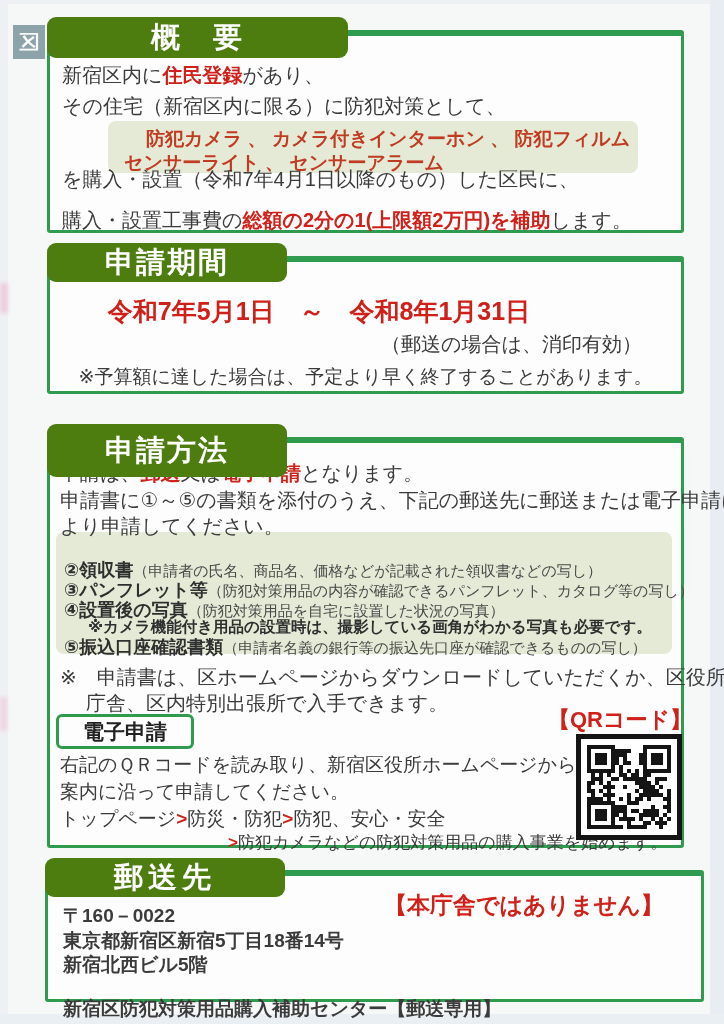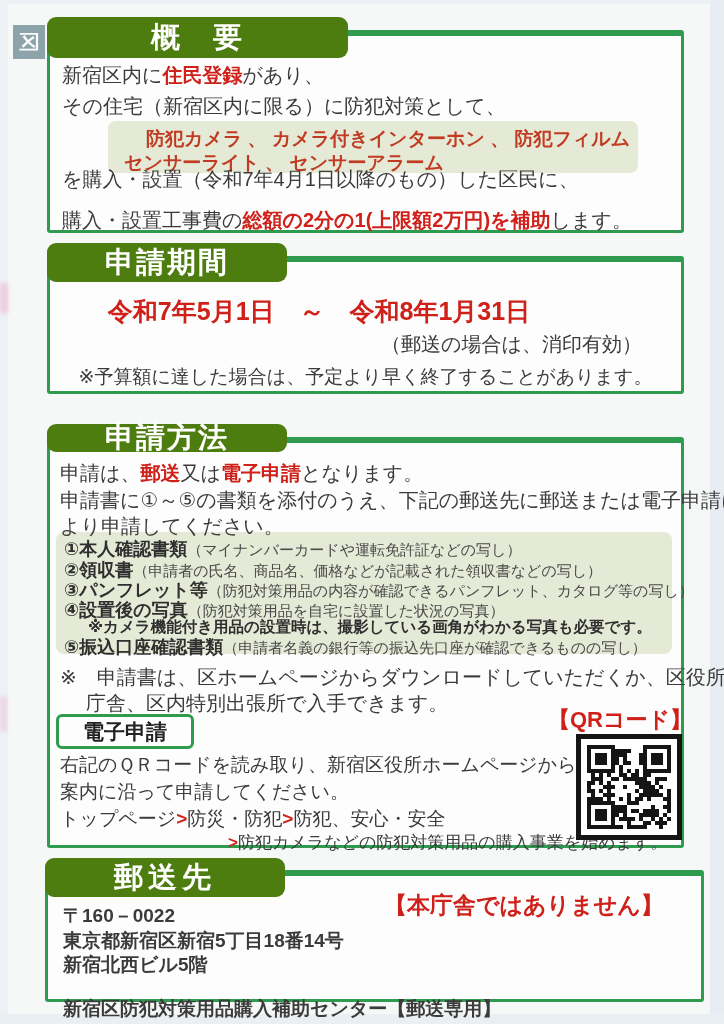--- a/index.html
+++ b/index.html
@@ -93,34 +93,31 @@
   <div class="banner" style="left:47px;top:243px;width:240px;height:39px;">
     <span>申請期間</span>
   </div>
 
   <div class="t em-red center" style="left:50px;top:295px;width:538px;font-size:25px;">令和7年5月1日　～　令和8年1月31日</div>
   <div class="t right" style="left:47px;top:331px;width:595px;">（郵送の場合は、消印有効）</div>
   <div class="t center" style="left:47px;top:364px;width:637px;font-size:19px;">※予算額に達した場合は、予定より早く終了することがあります。</div>
 
   <div class="secbox" style="left:47px;top:440px;width:637px;height:408px;"></div>
   <div class="connector" style="left:270px;top:437px;width:414px;height:6px;"></div>
-  <div class="banner" style="left:47px;top:424px;width:240px;height:28px;">
+  <div class="banner" style="left:47px;top:424px;width:240px;height:53px;">
     <span>申請方法</span>
   </div>
 
   <div class="t" style="left:60px;top:460px;">
     <span>申請は、</span><span class="em-red">郵送</span><span>又は</span><span class="em-red">電子申請</span><span>となります。</span>
   </div>
   <div class="t" style="left:60px;top:487px;">申請書に①～⑤の書類を添付のうえ、下記の郵送先に郵送または電子申請に</div>
   <div class="t" style="left:60px;top:513px;">より申請してください。</div>
 
   <div class="sage" style="left:56px;top:532px;width:616px;height:122px;"></div>
-  <div class="t" style="left:64px;top:537px;">
-    <span class="doc-head">①本人確認書類</span><span class="doc-desc">（マイナンバーカードや運転免許証などの写し）</span>
-  </div>
   <div class="t" style="left:64px;top:558px;">
     <span class="doc-head">②領収書</span><span class="doc-desc">（申請者の氏名、商品名、価格などが記載された領収書などの写し）</span>
   </div>
   <div class="t" style="left:64px;top:578px;">
     <span class="doc-head">③パンフレット等</span><span class="doc-desc">（防犯対策用品の内容が確認できるパンフレット、カタログ等の写し）</span>
   </div>
   <div class="t" style="left:64px;top:598px;">
     <span class="doc-head">④設置後の写真</span><span class="doc-desc">（防犯対策用品を自宅に設置した状況の写真）</span>
   </div>
   <div class="t doc-note" style="left:88px;top:617px;">※カメラ機能付き用品の設置時は、撮影している画角がわかる写真も必要です。</div>

